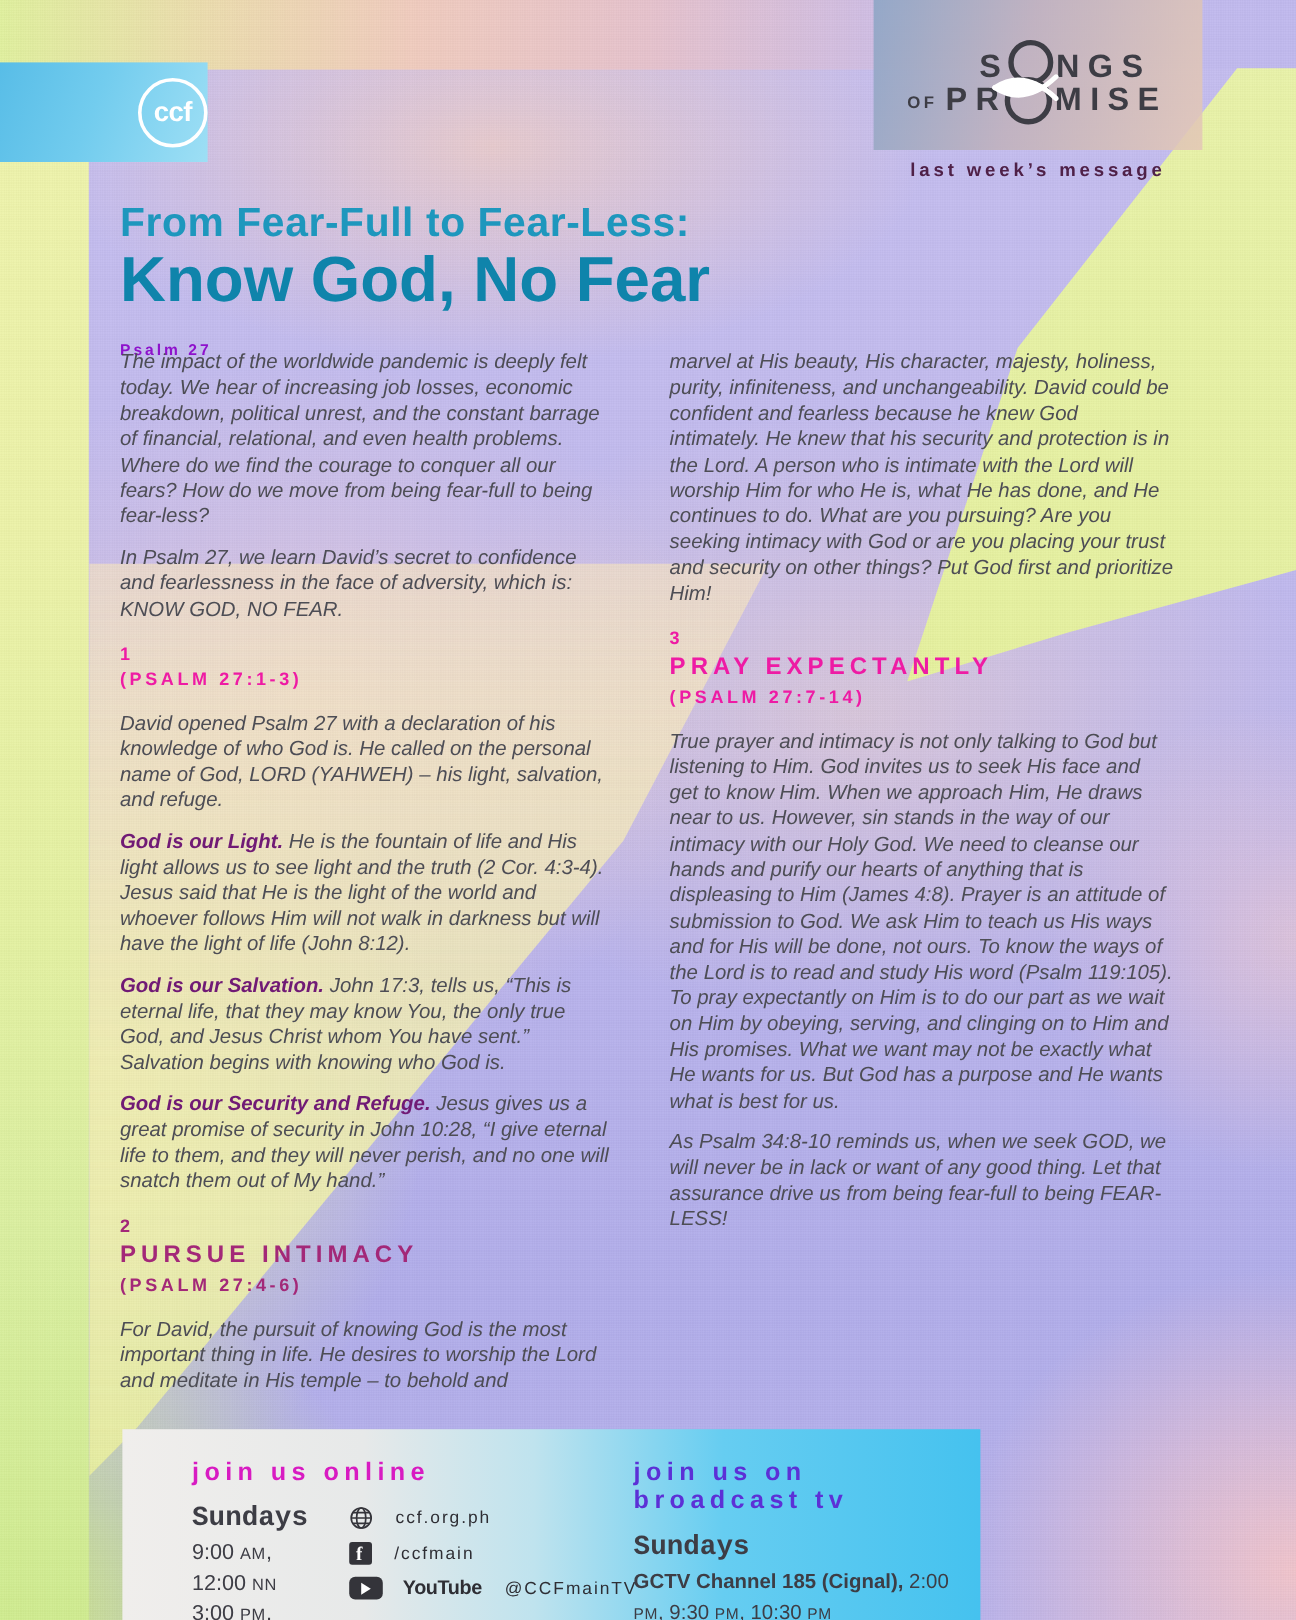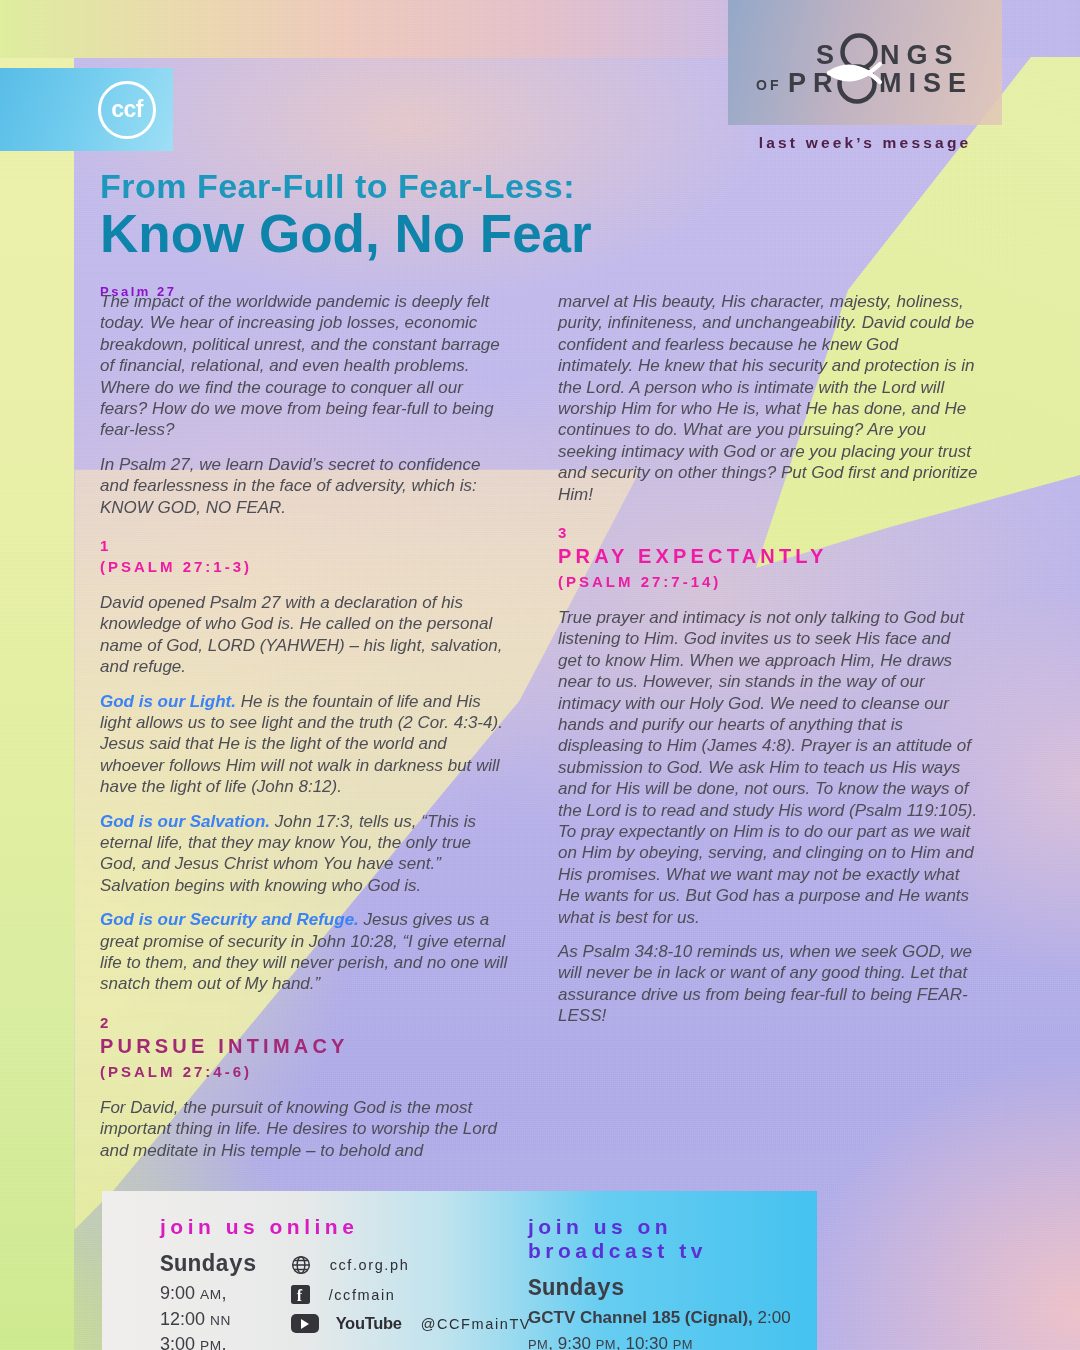--- a/index.html
+++ b/index.html
@@ -26,42 +26,42 @@
   .warm-wedge{position:absolute;inset:0;filter:blur(14px);
     clip-path:polygon(6.9% 34.8%,59.3% 34.8%,48.1% 51.9%,10.6% 88.1%,6.9% 91.1%);
     background:linear-gradient(180deg,rgba(243,205,200,0) 0%,rgba(246,215,200,.55) 18%,rgba(247,232,190,.75) 45%,rgba(242,243,170,.85) 75%,rgba(236,244,150,.8) 100%);}
   .wedge-right{position:absolute;inset:0;opacity:.95;
     clip-path:polygon(95.46% 4.22%,100% 4.22%,100% 35.19%,82.41% 39.04%,70% 42.07%,78.52% 21.48%);
     background:linear-gradient(205deg,#ebf5a6 0%,#e6f399 45%,#e9e9a0 70%,#efd3ae 88%,#f3c8b2 100%);}
   .grain{background-image:
     repeating-linear-gradient(0deg, rgba(255,255,255,.02) 0 1px, rgba(0,0,0,.012) 1px 2px),
     repeating-linear-gradient(90deg, rgba(255,255,255,.014) 0 1px, rgba(0,0,0,.01) 1px 2px);}
   
-  .ccf-box{position:absolute;left:0;top:68px;width:173px;height:83px;
+  .ccf-box{position:absolute;left:0;top:52px;width:173px;height:83px;
     background:linear-gradient(110deg,#58bde7 0%,#72ccee 45%,#9edff5 100%);
-    display:flex;align-items:center;justify-content:flex-end;padding-right:17px;box-sizing:border-box;}
+    display:flex;align-items:center;justify-content:flex-end;box-sizing:border-box;}
   .ccf-circle{width:52px;height:52px;border:3.5px solid #ffffff;border-radius:50%;
     color:#ffffff;font-weight:bold;font-size:23px;letter-spacing:-.5px;
     display:flex;align-items:center;justify-content:center;}
   .songs-box{position:absolute;left:728px;top:0;width:274px;height:125px;
     background:linear-gradient(105deg,rgba(140,165,197,.88) 0%,rgba(192,177,186,.84) 45%,rgba(228,200,182,.88) 100%);}
   .songs-box svg{display:block;width:274px;height:125px;}
   .tagline{position:absolute;left:728px;top:134px;width:274px;text-align:center;
     font-size:15.5px;font-weight:bold;letter-spacing:3.2px;color:#4f2148;}
   
   .title-block{position:absolute;left:100px;top:168px;width:880px;}
   .supertitle{font-size:34px;font-weight:bold;color:#1e97bd;letter-spacing:.5px;line-height:1.1;}
   .title-main{margin:1px 0 7px;font-size:53px;font-weight:bold;color:#0f84ab;letter-spacing:0;line-height:1.05;}
   .scripture-ref{font-size:13px;font-weight:bold;color:#8e12cc;letter-spacing:2.5px;margin-top:22px;}
   
   .col{position:absolute;top:291px;font-size:17px;line-height:1.26;color:#4d4d55;}
   .col-left{left:100px;width:412px;}
   .col-right{left:558px;width:420px;}
   .col p{margin:0 0 13px;font-style:italic;}
-  .col p strong{color:#3b82f6;}
+  .col p strong{color:#701a75;}
   .sec{margin:20px 0 15px;}
   .sec-num{font-size:15px;font-weight:bold;letter-spacing:1px;line-height:1;}
   .sec-title{font-size:20px;font-weight:bold;letter-spacing:4.2px;margin-top:5px;line-height:1.15;}
   .sec-sub{font-size:15px;font-weight:bold;letter-spacing:3px;margin-top:5px;}
   .sec.pink{color:#ee1ba4;}
   .sec.deep{color:#a32878;}
   
   .footer{position:absolute;left:102px;top:1191px;width:715px;height:159px;box-sizing:border-box;
     background:linear-gradient(90deg,#f0eeec 0%,#e7e9e9 28%,#bfe3ee 48%,#66cdf1 70%,#45c2ef 100%);
     display:flex;padding:24px 0 0 58px;color:#3d3d45;}

